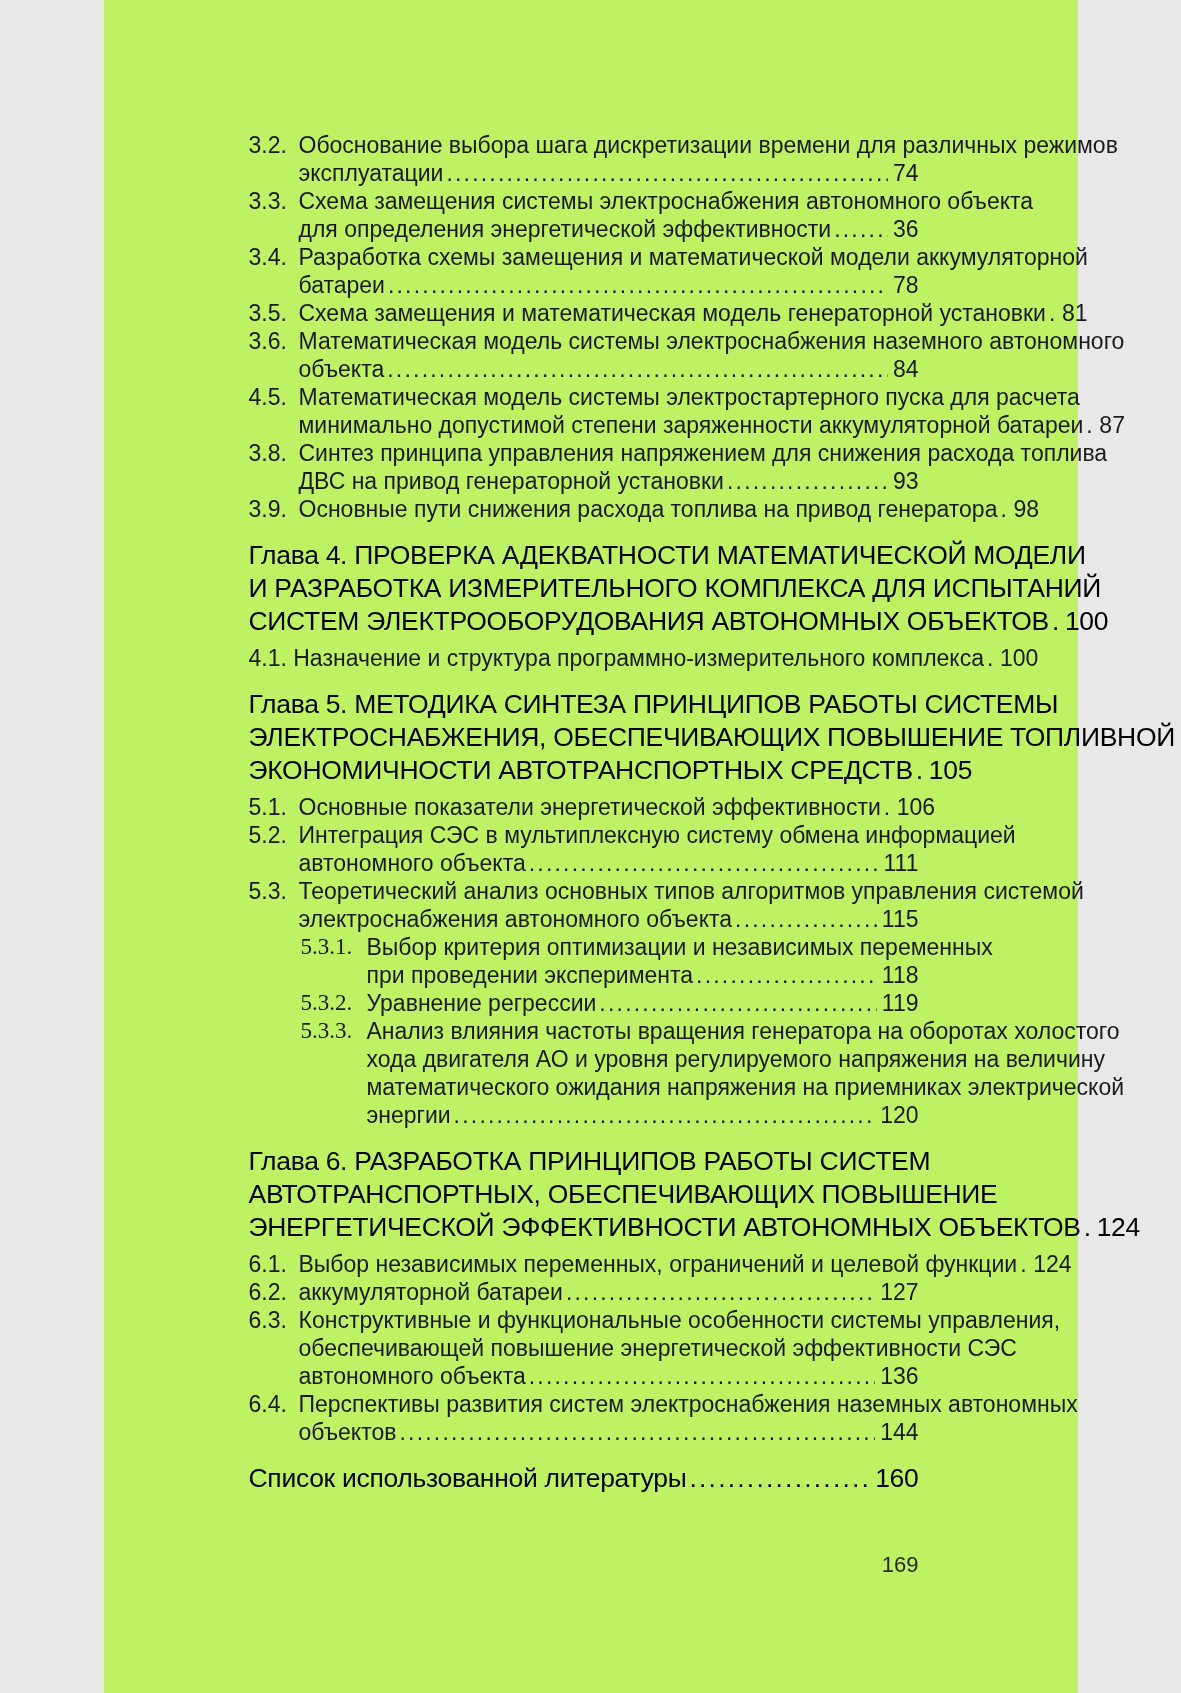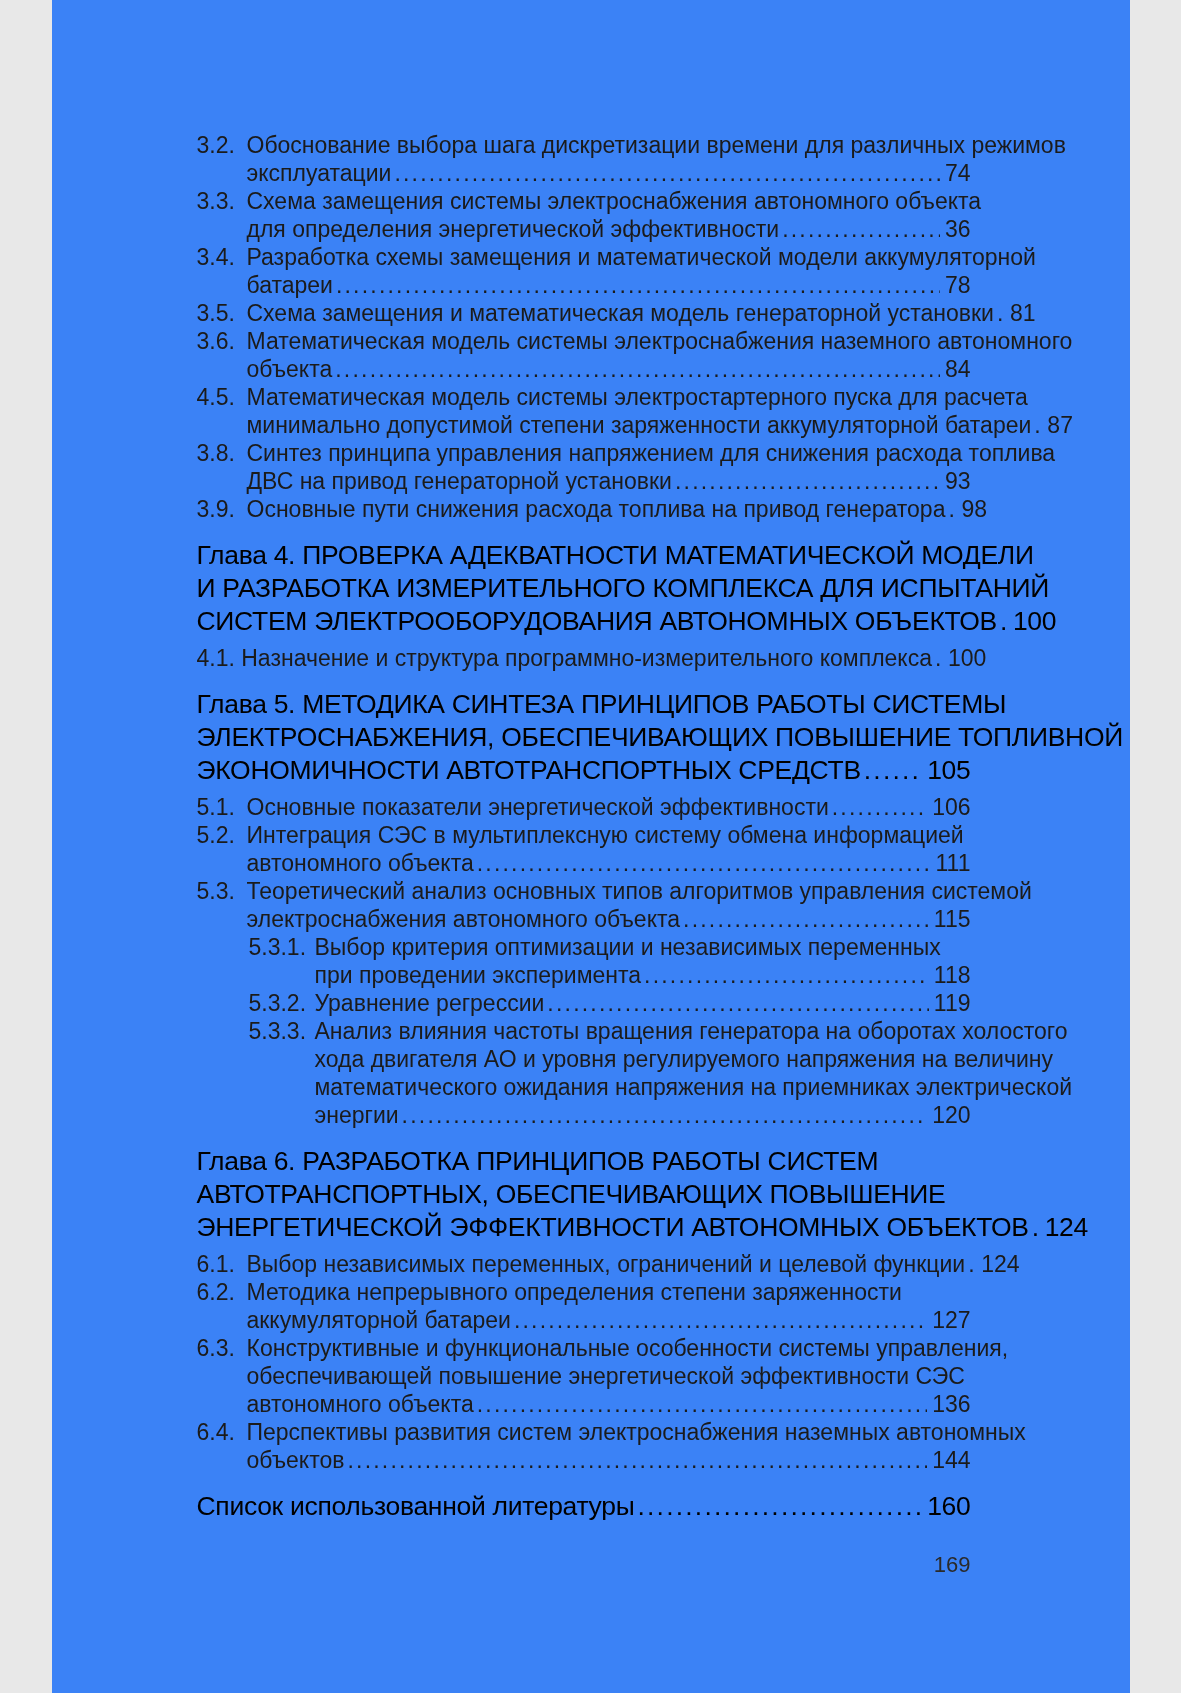--- a/index.html
+++ b/index.html
@@ -1,31 +1,31 @@
 <!DOCTYPE html>
 <html lang="ru"><head>
 <meta charset="utf-8">
 <style>
   html,body { margin:0; padding:0; background:#e8e8e8; }
   .page {
     position: relative;
-    width: 1078px; height: 1693px;
+    width: 974px; height: 1693px;
     margin: 0 auto;
-    background: #3b82f6;
+    background: #bef264;
     box-sizing: border-box;
     padding: 131px 159px 0 145px;
     font-family: "Liberation Sans", "DejaVu Sans", sans-serif;
     color: #1b1b1b;
   }
   .toc { width: 100%; }
   .entry { position: relative; font-size: 23px; line-height: 28px; }
   .entry.item    { padding-left: 50px; }
   .entry.item .num { position: absolute; left: 0; top: 0; }
   .entry.subitem { padding-left: 118px; }
-  .entry.subitem .num { position: absolute; left: 52px; top: 0; }
+  .entry.subitem .num { position: absolute; left: 52px; top: 0; font-family: Liberation Serif, serif; }
   .entry.plain   { padding-left: 0; }
   .entry.chapter {
     font-weight: 400;
     font-size: 26.5px;
     line-height: 33px;
     letter-spacing: -0.3px;
     color: #000;
     margin: 16px 0 6px 0;
   }
   .line { display: flex; align-items: flex-end; }
@@ -254,23 +254,20 @@
         <span class="num">6.1.</span>
         <div class="line">
           <span class="txt">Выбор независимых переменных, ограничений и целевой функции</span>
           <span class="leader"></span>
           <span class="pg">124</span>
         </div>
       </div>
       <div class="entry item">
         <span class="num">6.2.</span>
         <div class="line">
-          <span class="txt">Методика непрерывного определения степени заряженности</span>
-        </div>
-        <div class="line">
           <span class="txt">аккумуляторной батареи</span>
           <span class="leader"></span>
           <span class="pg">127</span>
         </div>
       </div>
       <div class="entry item">
         <span class="num">6.3.</span>
         <div class="line">
           <span class="txt">Конструктивные и функциональные особенности системы управления,</span>
         </div>

